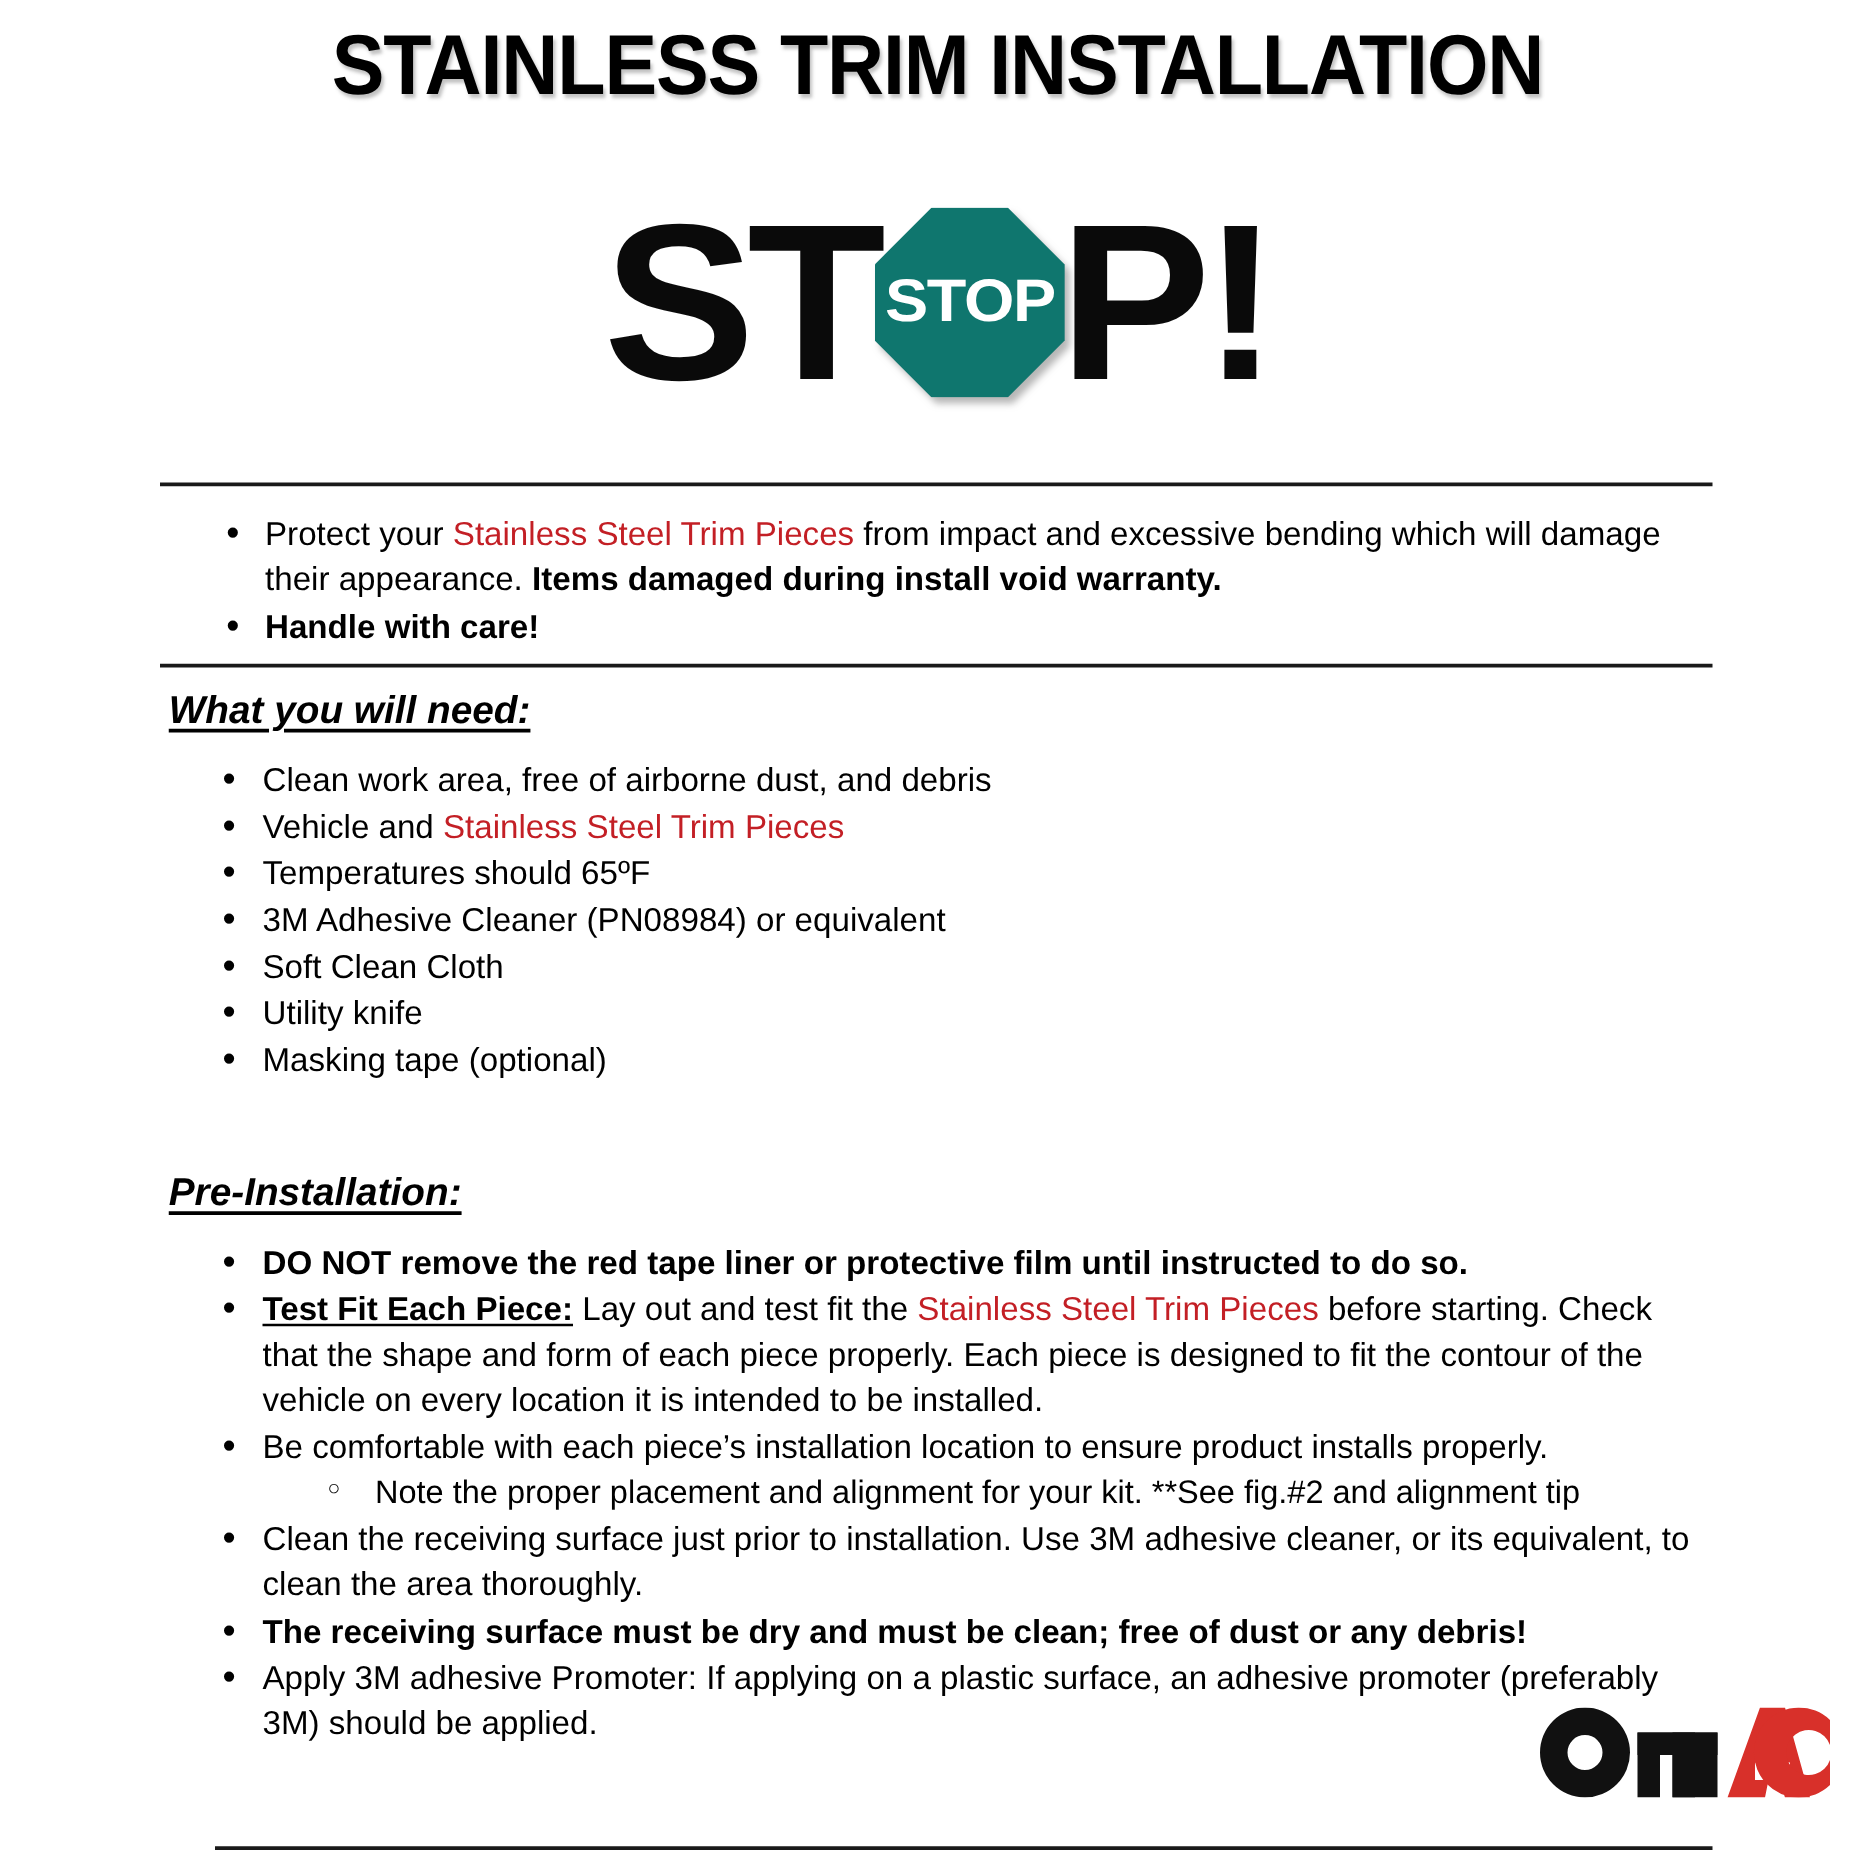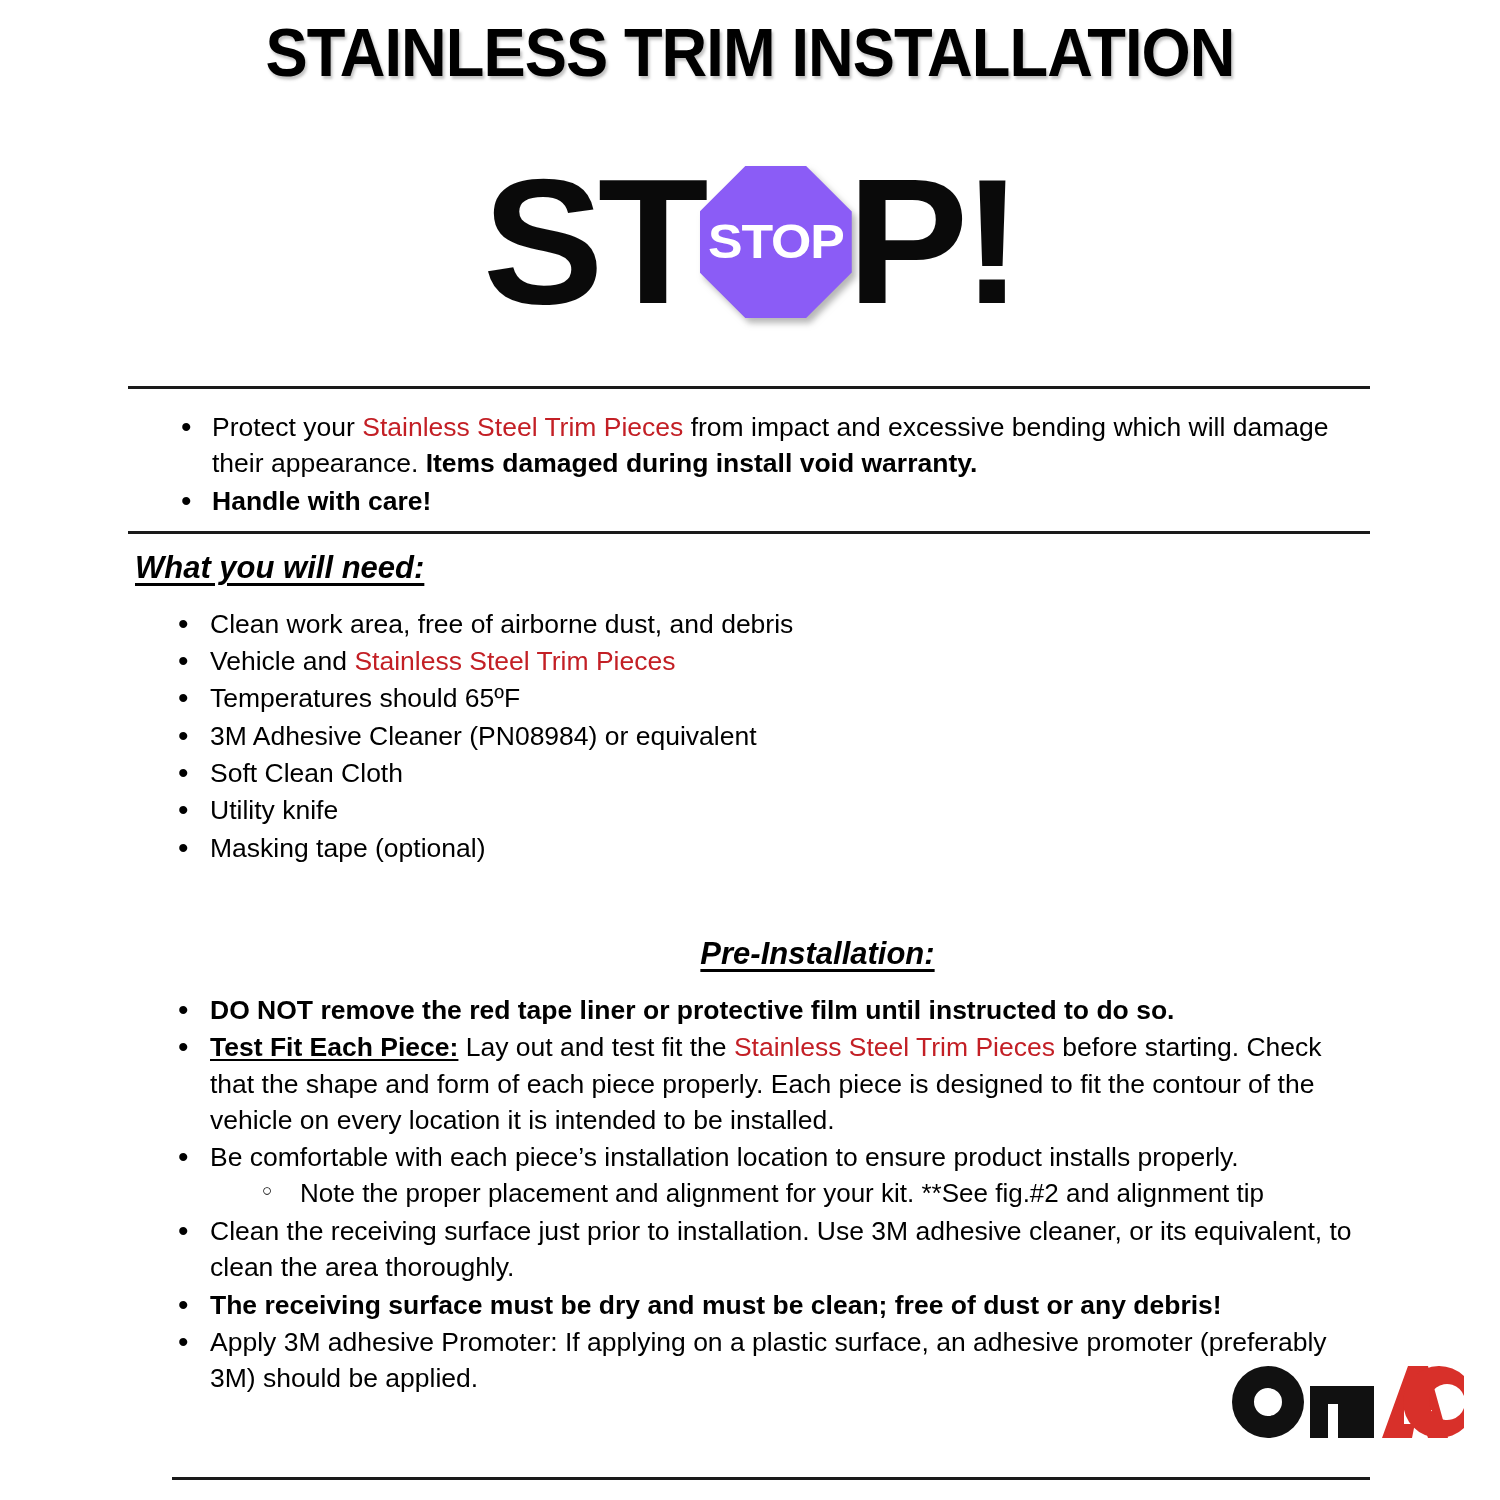--- a/index.html
+++ b/index.html
@@ -57,21 +57,21 @@
     width: 162px;
     height: 162px;
     display: inline-flex;
     align-items: center;
     justify-content: center;
     filter: drop-shadow(4px 5px 3px rgba(110,110,110,0.5));
   }
   .octagon {
     width: 152px;
     height: 152px;
-    background: #8b5cf6;
+    background: #0f766e;
     clip-path: polygon(30% 0%, 70% 0%, 100% 30%, 100% 70%, 70% 100%, 30% 100%, 0% 70%, 0% 30%);
     display: flex;
     align-items: center;
     justify-content: center;
   }
   .octagon-label {
     color: #ffffff;
     font-family: "Liberation Sans", sans-serif;
     font-weight: bold;
     font-size: 48px;
@@ -197,21 +197,21 @@
       <li><span>Vehicle and </span><span class="red">Stainless Steel Trim Pieces</span></li>
       <li><span>Temperatures should 65ºF</span></li>
       <li><span>3M Adhesive Cleaner (PN08984) or equivalent</span></li>
       <li><span>Soft Clean Cloth</span></li>
       <li><span>Utility knife</span></li>
       <li><span>Masking tape (optional)</span></li>
     </ul>
 </div>
 
 <div class="content">
-  <div style="margin-top:70px;text-align:center;">
+  <div style="margin-top:70px;">
     <span class="sec-head">Pre-Installation:</span>
   </div>
   <ul class="bullets" id="pre-list" style="margin-top:20px;">
       <li><span class="b">DO NOT remove the red tape liner or protective film until instructed to do so.</span></li>
       <li><span class="b u">Test Fit Each Piece:</span><span> Lay out and test fit the </span><span class="red">Stainless Steel Trim Pieces</span><span> before starting. Check that the shape and form of each piece properly. Each piece is designed to fit the contour of the vehicle on every location it is intended to be installed.</span></li>
       <li><span>Be comfortable with each piece’s installation location to ensure product installs properly.</span></li>
       <li class="sub"><span>Note the proper placement and alignment for your kit. **See fig.#2 and alignment tip</span></li>
       <li><span>Clean the receiving surface just prior to installation. Use 3M adhesive cleaner, or its equivalent, to clean the area thoroughly.</span></li>
       <li><span class="b">The receiving surface must be dry and must be clean; free of dust or any debris!</span></li>
       <li><span>Apply 3M adhesive Promoter: If applying on a plastic surface, an adhesive promoter (preferably 3M) should be applied.</span></li>

